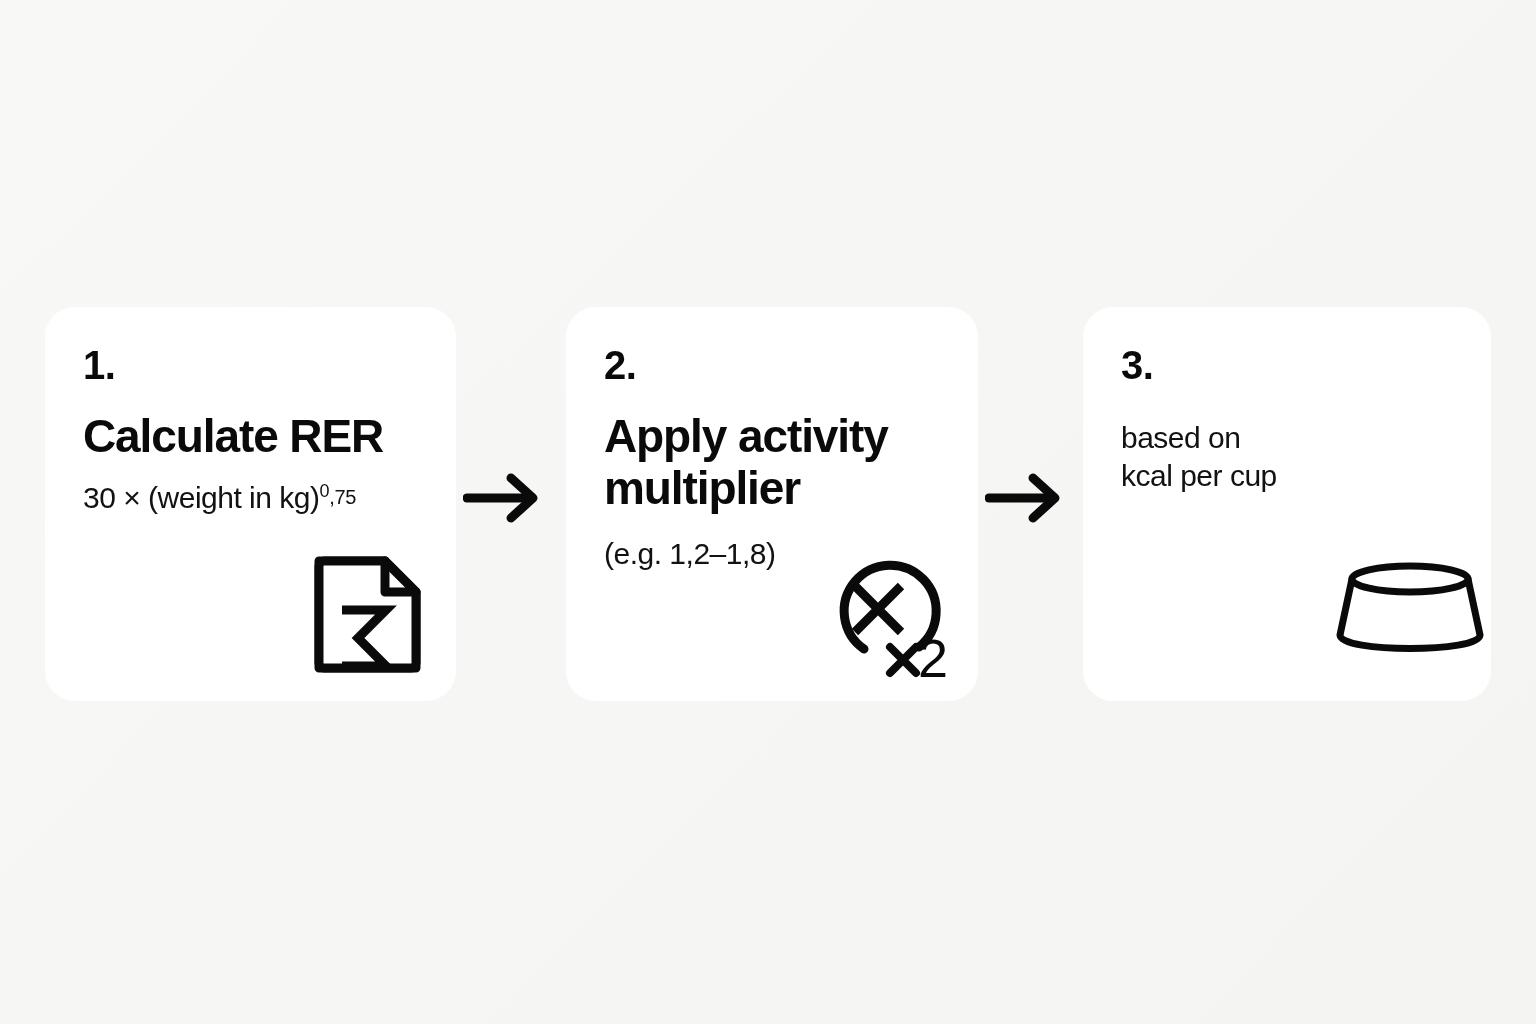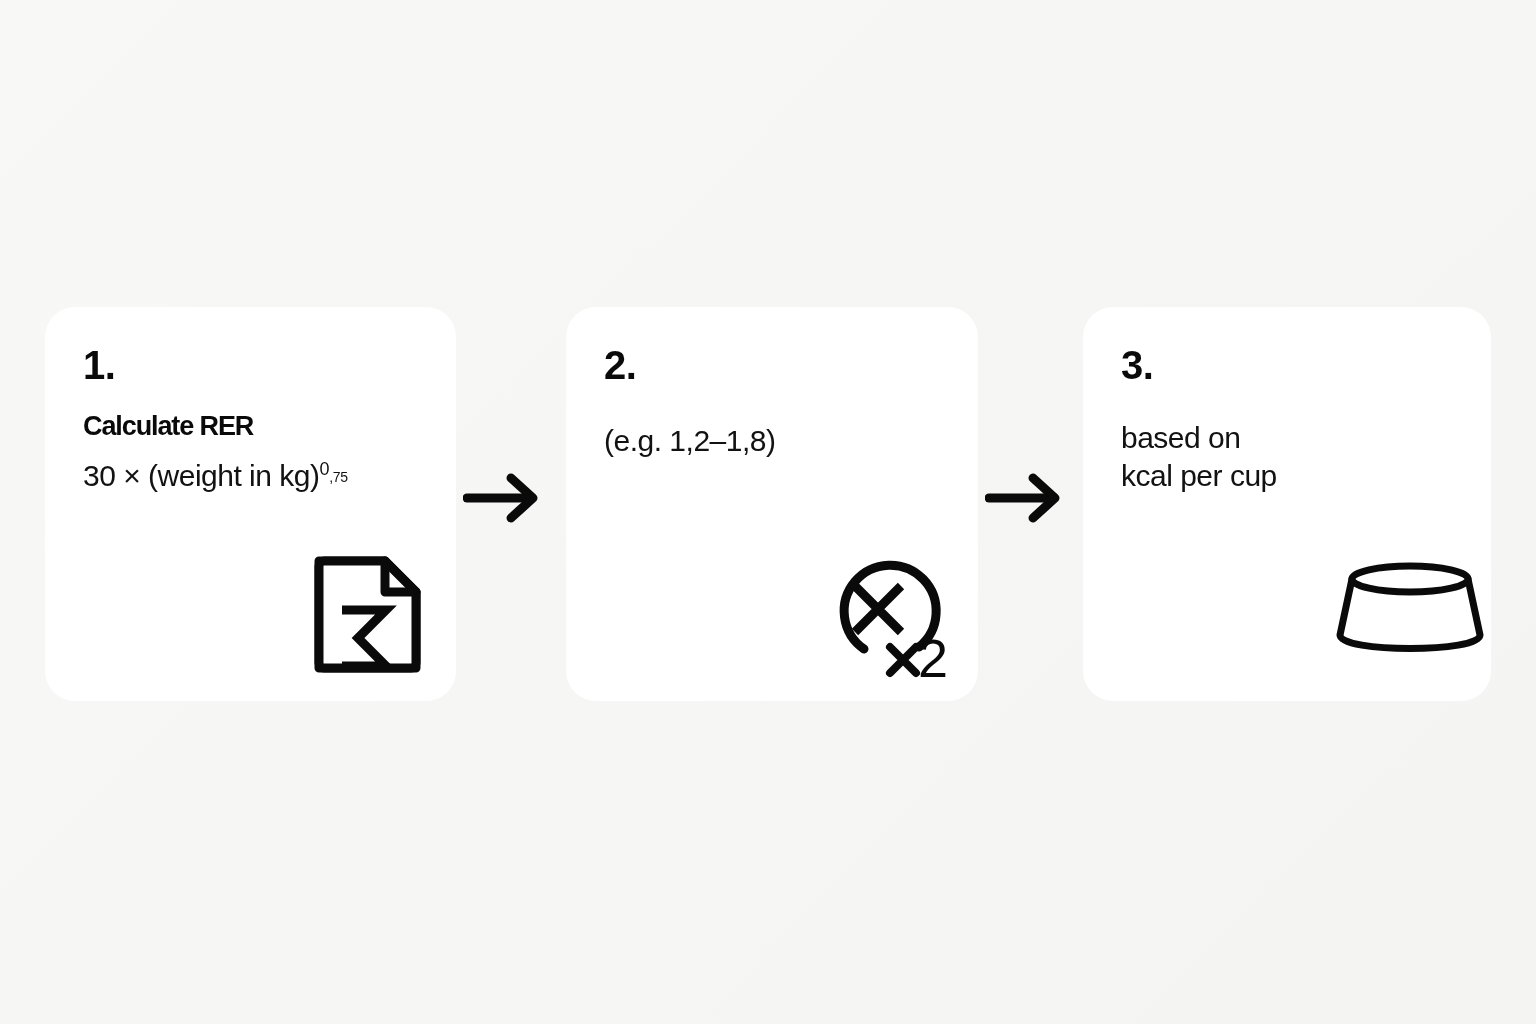--- a/index.html
+++ b/index.html
@@ -43,21 +43,21 @@
   .step-num {
     font-size: 40px;
     font-weight: 700;
     color: #0a0a0a;
     line-height: 1;
     letter-spacing: -0.5px;
     margin: 0 0 26px 0;
   }
 
   .step-title {
-    font-size: 27px;
+    font-size: 46px;
     font-weight: 700;
     color: #0a0a0a;
     line-height: 1.12;
     letter-spacing: -1.1px;
     margin: 0;
     white-space: pre-line;
   }
 
   .step-sub {
     font-size: 30px;
@@ -78,27 +78,27 @@
     color: #121212;
     letter-spacing: -0.5px;
     white-space: nowrap;
   }
   .sup-a {
     font-size: 18px;
     vertical-align: 11px;
     letter-spacing: -0.3px;
   }
   .sup-b {
-    font-size: 14px;
+    font-size: 20px;
     vertical-align: 4px;
     letter-spacing: -0.3px;
   }
 
   
-  .c2-sub { margin-top: 38px; }
+  .c2-sub { margin-top: 22px; }
 
   
   .c3-title { letter-spacing: -1.4px; }
   .c3-sub {
     margin-top: 34px;
     line-height: 1.25;
   }
 
   
   .icon {
@@ -139,20 +139,22 @@
   </div>
 
   <svg class="arrow arrow-1" width="84" height="56" viewBox="0 0 84 56">
     <path d="M4 28 H66" stroke="#0a0a0a" stroke-width="9" stroke-linecap="round" fill="none"></path>
     <path d="M48 8 L70 28 L48 48" stroke="#0a0a0a" stroke-width="9" stroke-linecap="round" stroke-linejoin="round" fill="none"></path>
   </svg>
 
   <div class="card card-2">
     <div class="card-inner">
       <div class="step-num">2.</div>
+      <div class="step-title">Apply activity
+multiplier</div>
       <div class="step-sub c2-sub">(e.g. 1,2–1,8)</div>
 
       <svg class="icon icon-mult" width="128" height="132" viewBox="0 0 128 132">
         <path d="M95 98 A46 46 0 1 0 40 100" fill="none" stroke="#0a0a0a" stroke-width="9" stroke-linecap="round"></path>
         <path d="M31 37 L77 83 M77 37 L31 83" fill="none" stroke="#0a0a0a" stroke-width="9" stroke-linecap="butt"></path>
         <g fill="#0a0a0a">
           <path d="M66 98 L92 124 M92 98 L66 124" fill="none" stroke="#0a0a0a" stroke-width="8" stroke-linecap="round"></path>
           <text x="94" y="128" font-family="Liberation Sans, sans-serif" font-size="54" font-weight="400" fill="#0a0a0a">2</text>
         </g>
       </svg>

